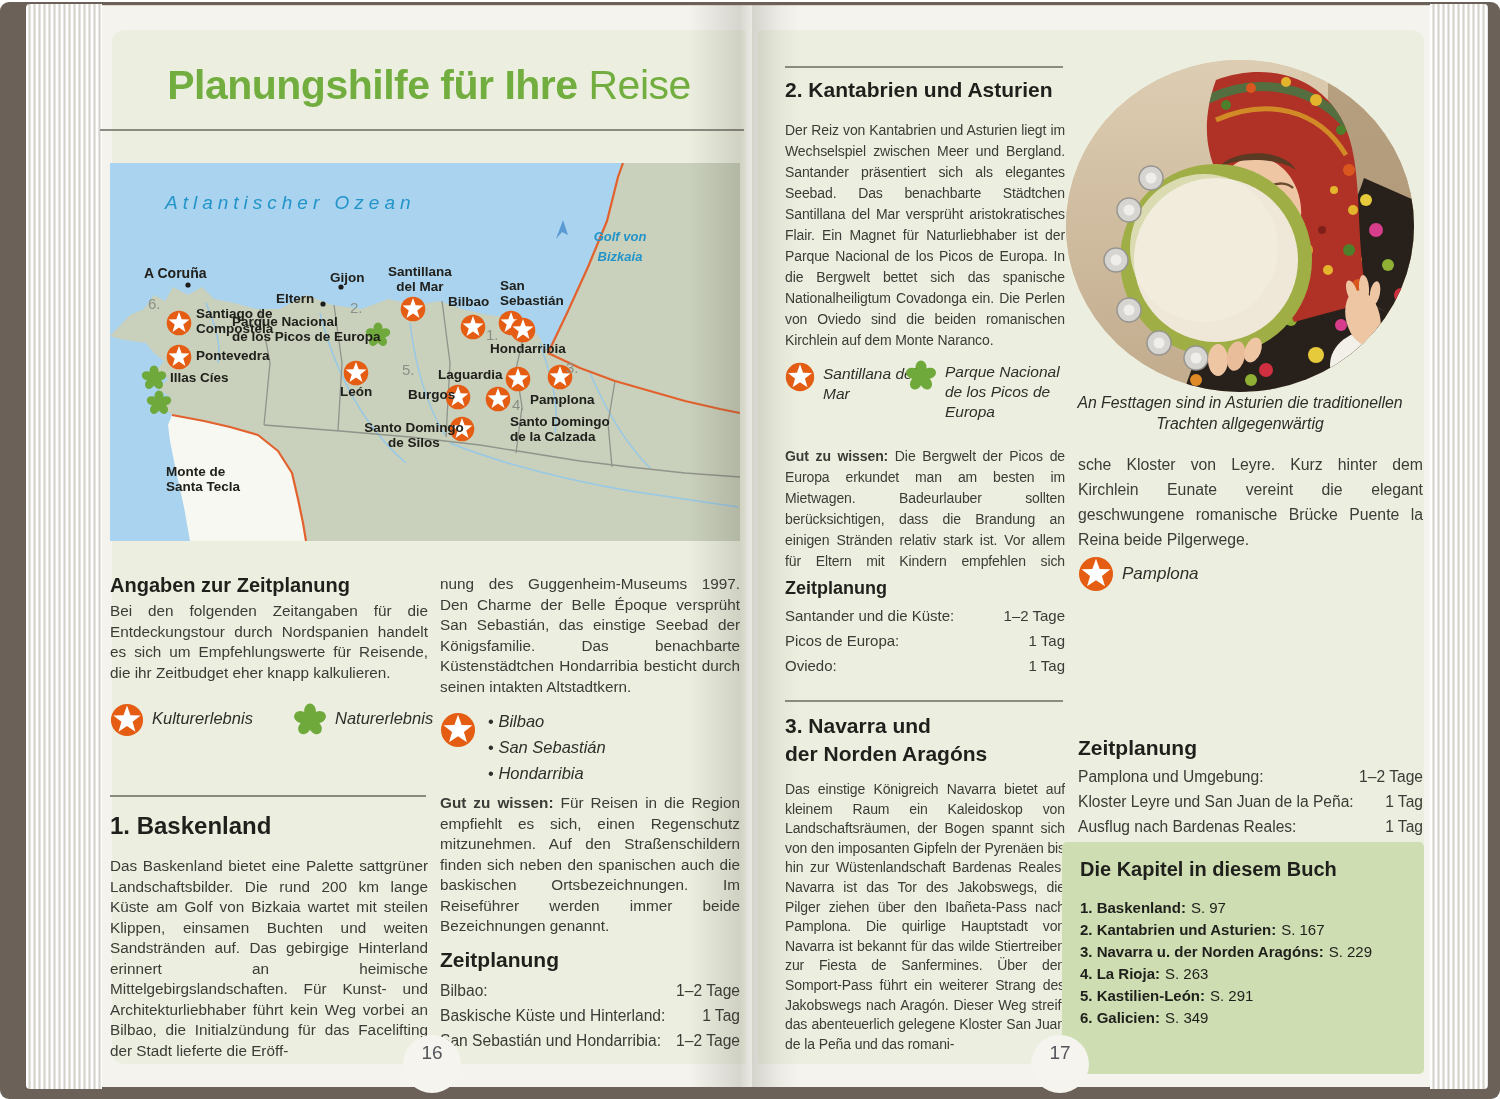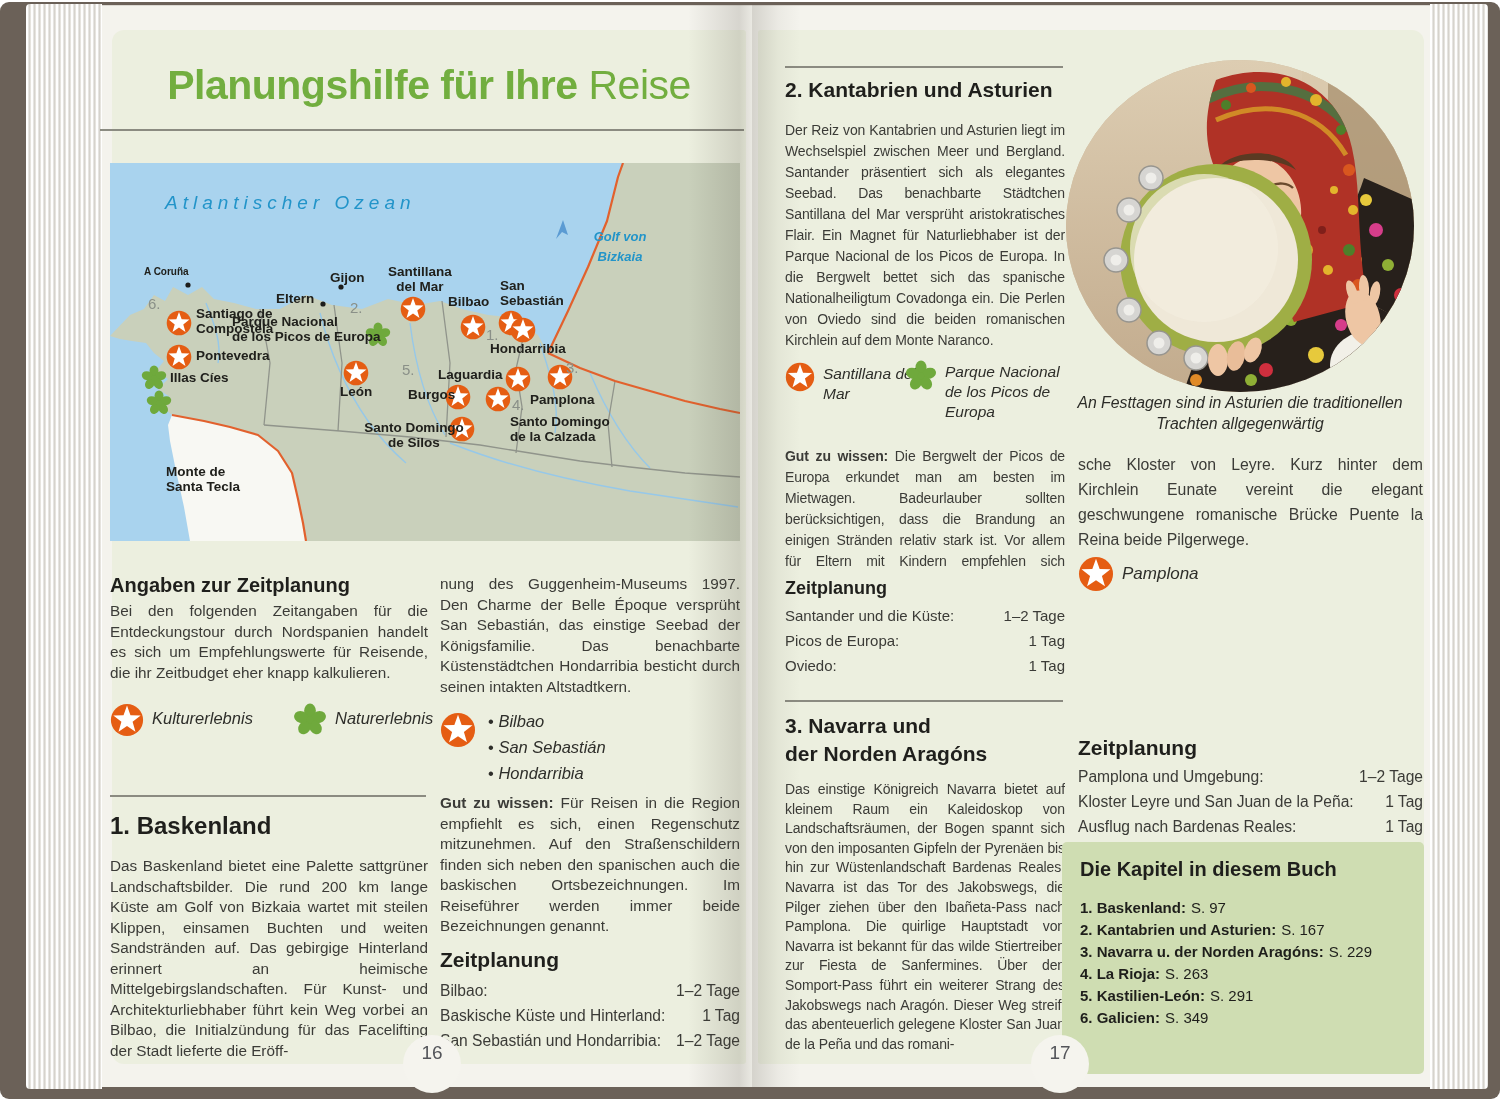--- a/index.html
+++ b/index.html
@@ -177,21 +177,21 @@
     <svg class="mk" style="left:255px;top:159px;">
         <use href="#sym-flower"></use>
       </svg>
     <svg class="mk" style="left:31px;top:202px;">
         <use href="#sym-flower"></use>
       </svg>
     <svg class="mk" style="left:36px;top:227px;">
         <use href="#sym-flower"></use>
       </svg>
 
-    <div class="map-label" style="left:34px;top:103px;font-size:10px;">A Coruña</div>
+    <div class="map-label" style="left:34px;top:103px;font-size:14px;">A Coruña</div>
     <div class="map-label" style="left:86px;top:144px;">Santiago de
 Compostela</div>
     <div class="map-label" style="left:166px;top:129px;">Eltern</div>
     <div class="map-label" style="left:220px;top:108px;">Gijon</div>
     <div class="map-label" style="left:122px;top:152px;width:172px;text-align:left;">Parque Nacional
 de los Picos de Europa</div>
     <div class="map-label" style="left:270px;top:102px;width:80px;text-align:center;">Santillana
 del Mar</div>
     <div class="map-label" style="left:338px;top:132px;">Bilbao</div>
     <div class="map-label" style="left:390px;top:116px;">San

